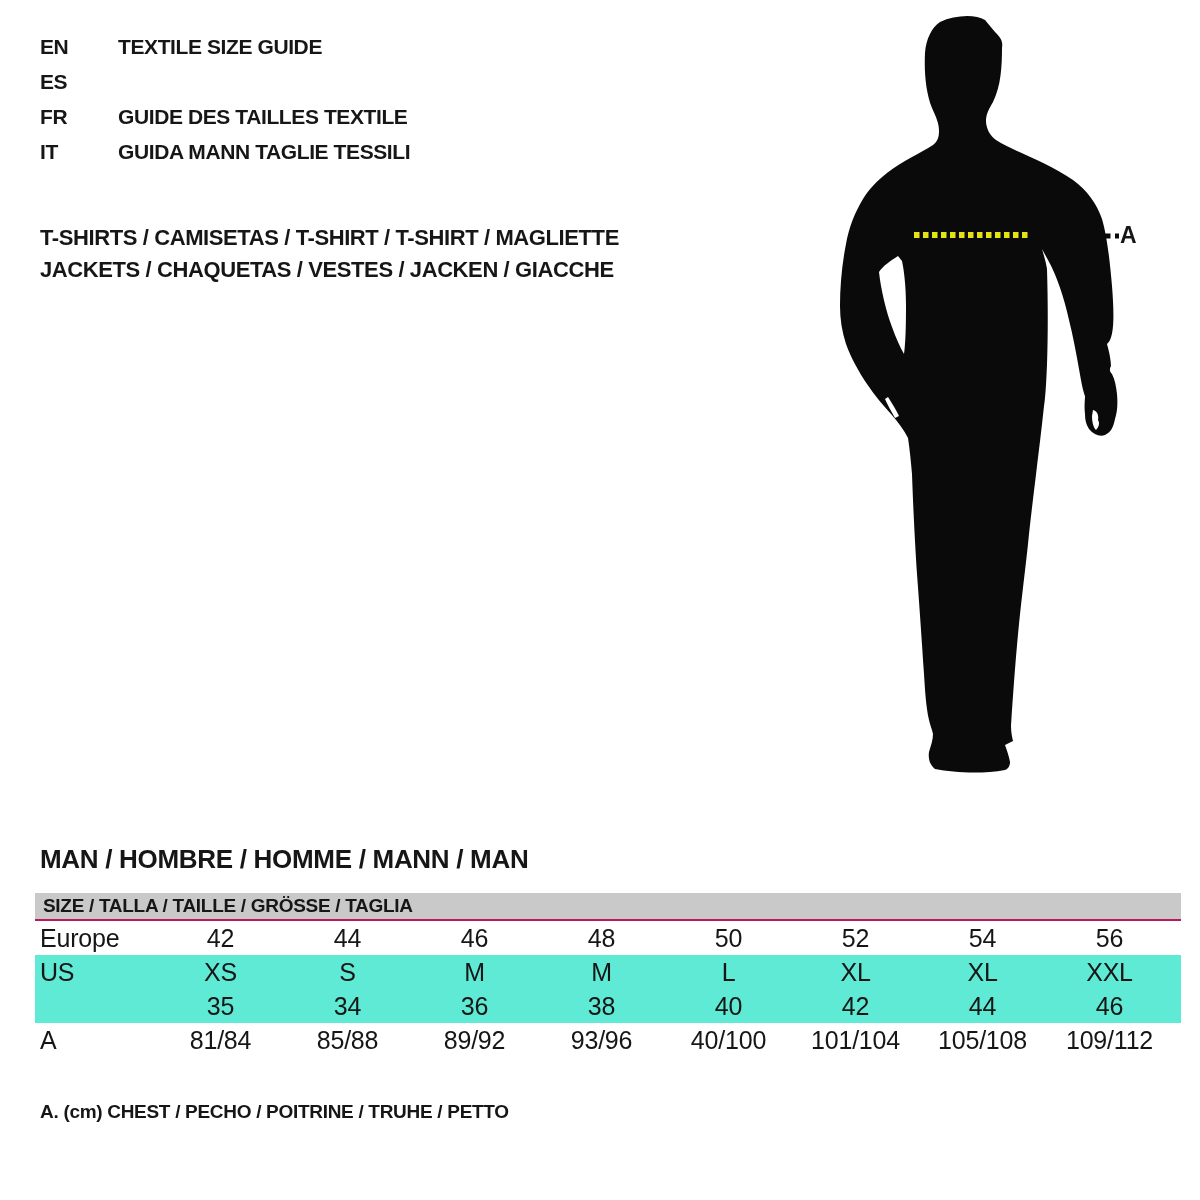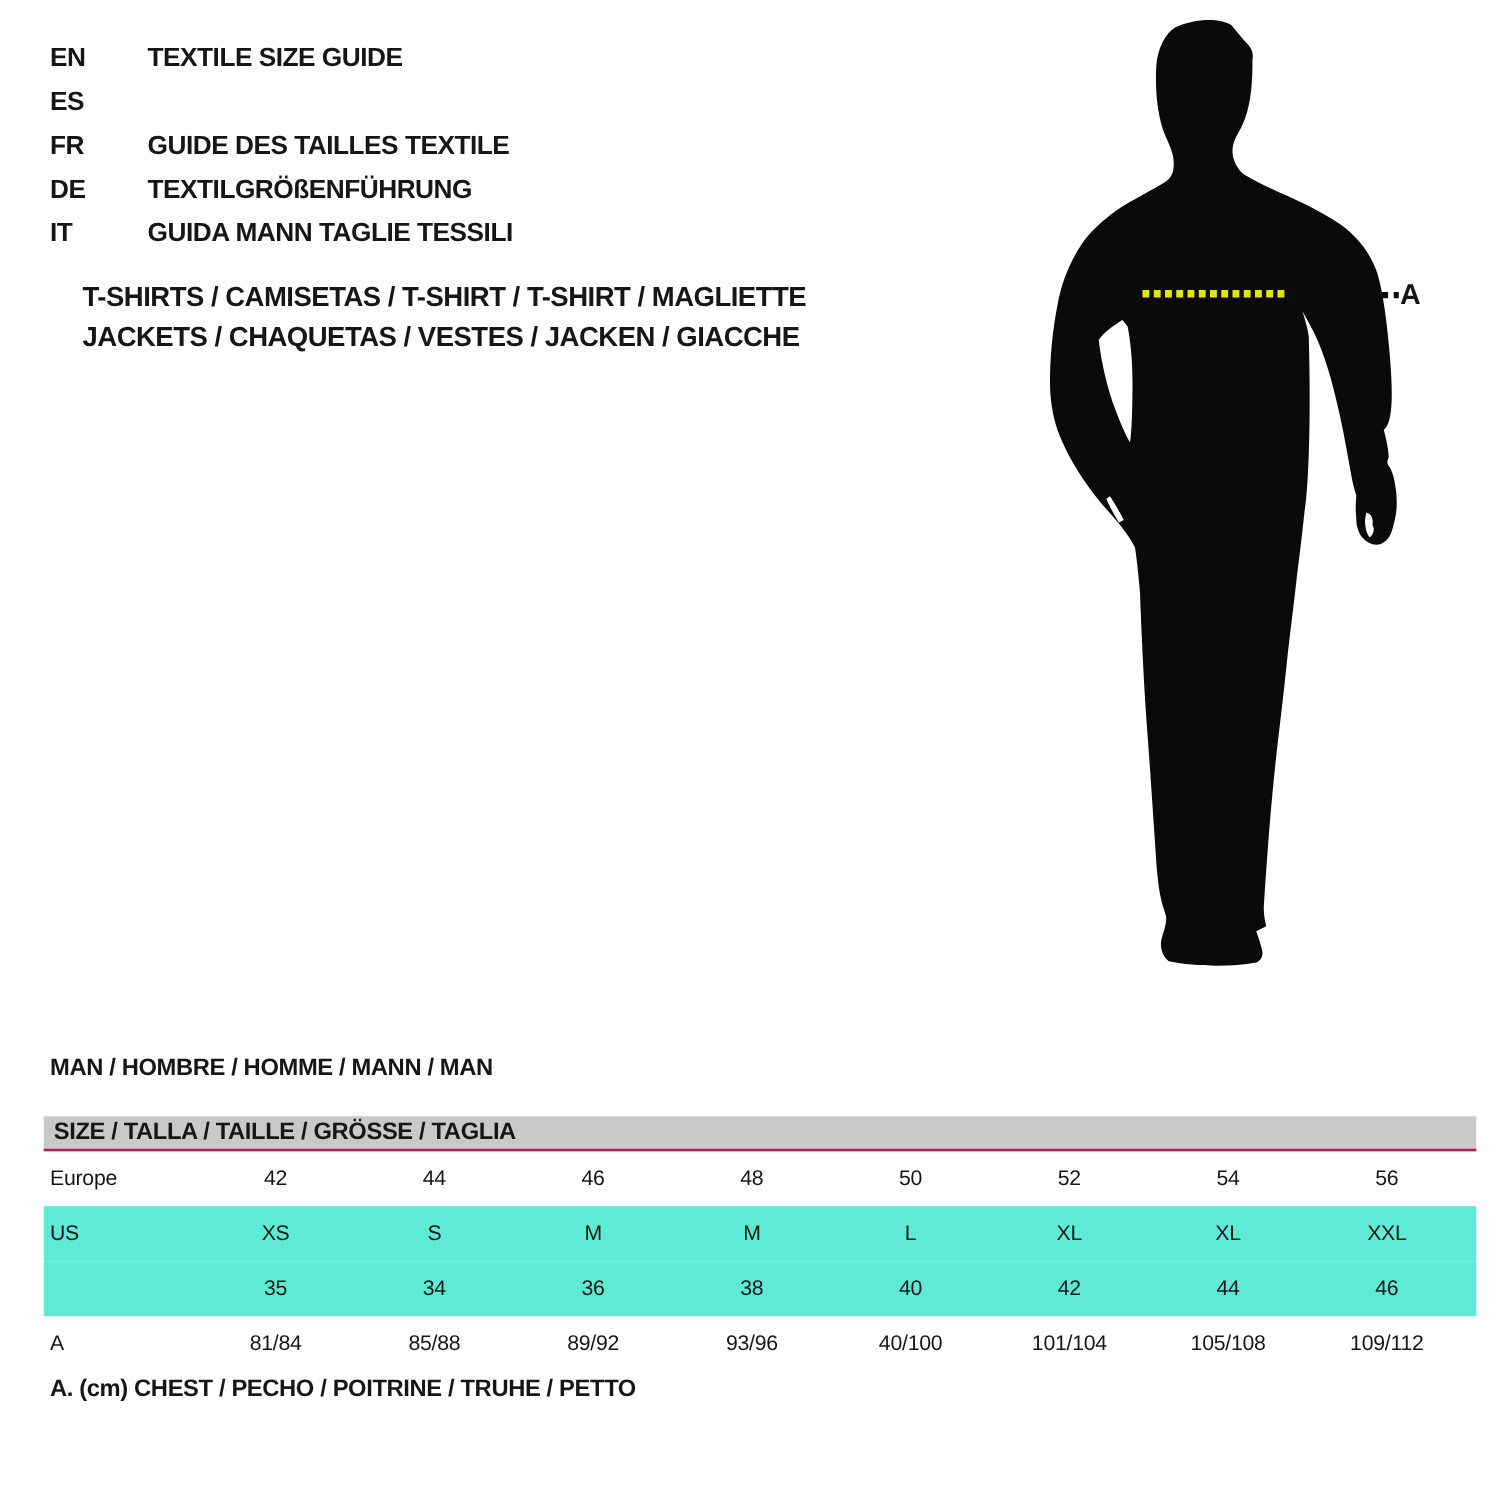--- a/index.html
+++ b/index.html
@@ -8,37 +8,37 @@
     background:#ffffff; color:#161616;
     font-family:"Liberation Sans", sans-serif;
     -webkit-font-smoothing:antialiased;
     overflow:hidden;
   }
   
   .lang-block { position:absolute; left:40px; top:29px; }
   .lang-row { display:grid; grid-template-columns:78px auto; line-height:35px;
               font-size:21px; font-weight:700; letter-spacing:-0.4px; white-space:nowrap; }
   
-  .cat-block { position:absolute; left:40px; top:222px;margin-left:26px; }
+  .cat-block { position:absolute; left:40px; top:222px; }
   .cat-line { font-size:22px; font-weight:700; letter-spacing:-0.4px;
               line-height:32px; white-space:nowrap; }
   
   .figure-wrap { position:absolute; left:835px; top:14px; width:300px; height:766px; }
   .measure-label { position:absolute; left:1120px; top:223px; font-size:23px;
                    font-weight:700; line-height:24px; }
   
-  .gender-line { position:absolute; left:40px; top:844px; font-size:19px;
+  .gender-line { position:absolute; left:40px; top:844px; font-size:26px;
                  font-weight:700; letter-spacing:-0.3px; white-space:nowrap;text-align:center; }
   
   .size-table { position:absolute; left:35px; top:893px; width:1146px; }
   .st-header { height:26px; background:#c9c9c9; border-bottom:2px solid #be185d;
                display:flex; align-items:center; padding-left:8px;
                font-size:19px; font-weight:700; letter-spacing:-0.3px; }
   .st-row { display:grid; grid-template-columns:122px repeat(8,127px);
-            height:44px; align-items:center; font-size:17px; letter-spacing:-0.2px; }
+            height:34px; align-items:center; font-size:25px; letter-spacing:-0.2px; }
   .st-row.band { background:#5eead4; }
   .st-label { padding-left:5px; text-align:left; }
   .st-cell { text-align:center; }
   
   .footnote { position:absolute; left:40px; top:1101px; font-size:19px;
               font-weight:700; letter-spacing:-0.3px; white-space:nowrap; }
 </style>
 </head>
 <body>
 
@@ -46,24 +46,20 @@
   <div class="lang-row">
     <span>EN</span>
     <span>TEXTILE SIZE GUIDE</span>
   </div>
   <div class="lang-row">
     <span>ES</span>
   </div>
   <div class="lang-row">
     <span>FR</span>
     <span>GUIDE DES TAILLES TEXTILE</span>
-  </div>
-  <div class="lang-row">
-    <span>DE</span>
-    <span>TEXTILGRÖßENFÜHRUNG</span>
   </div>
   <div class="lang-row">
     <span>IT</span>
     <span>GUIDA MANN TAGLIE TESSILI</span>
   </div>
 </div>
 
 <div class="cat-block">
   <div class="cat-line">T-SHIRTS / CAMISETAS / T-SHIRT / T-SHIRT / MAGLIETTE</div>
   <div class="cat-line">JACKETS / CHAQUETAS / VESTES / JACKEN / GIACCHE</div>

